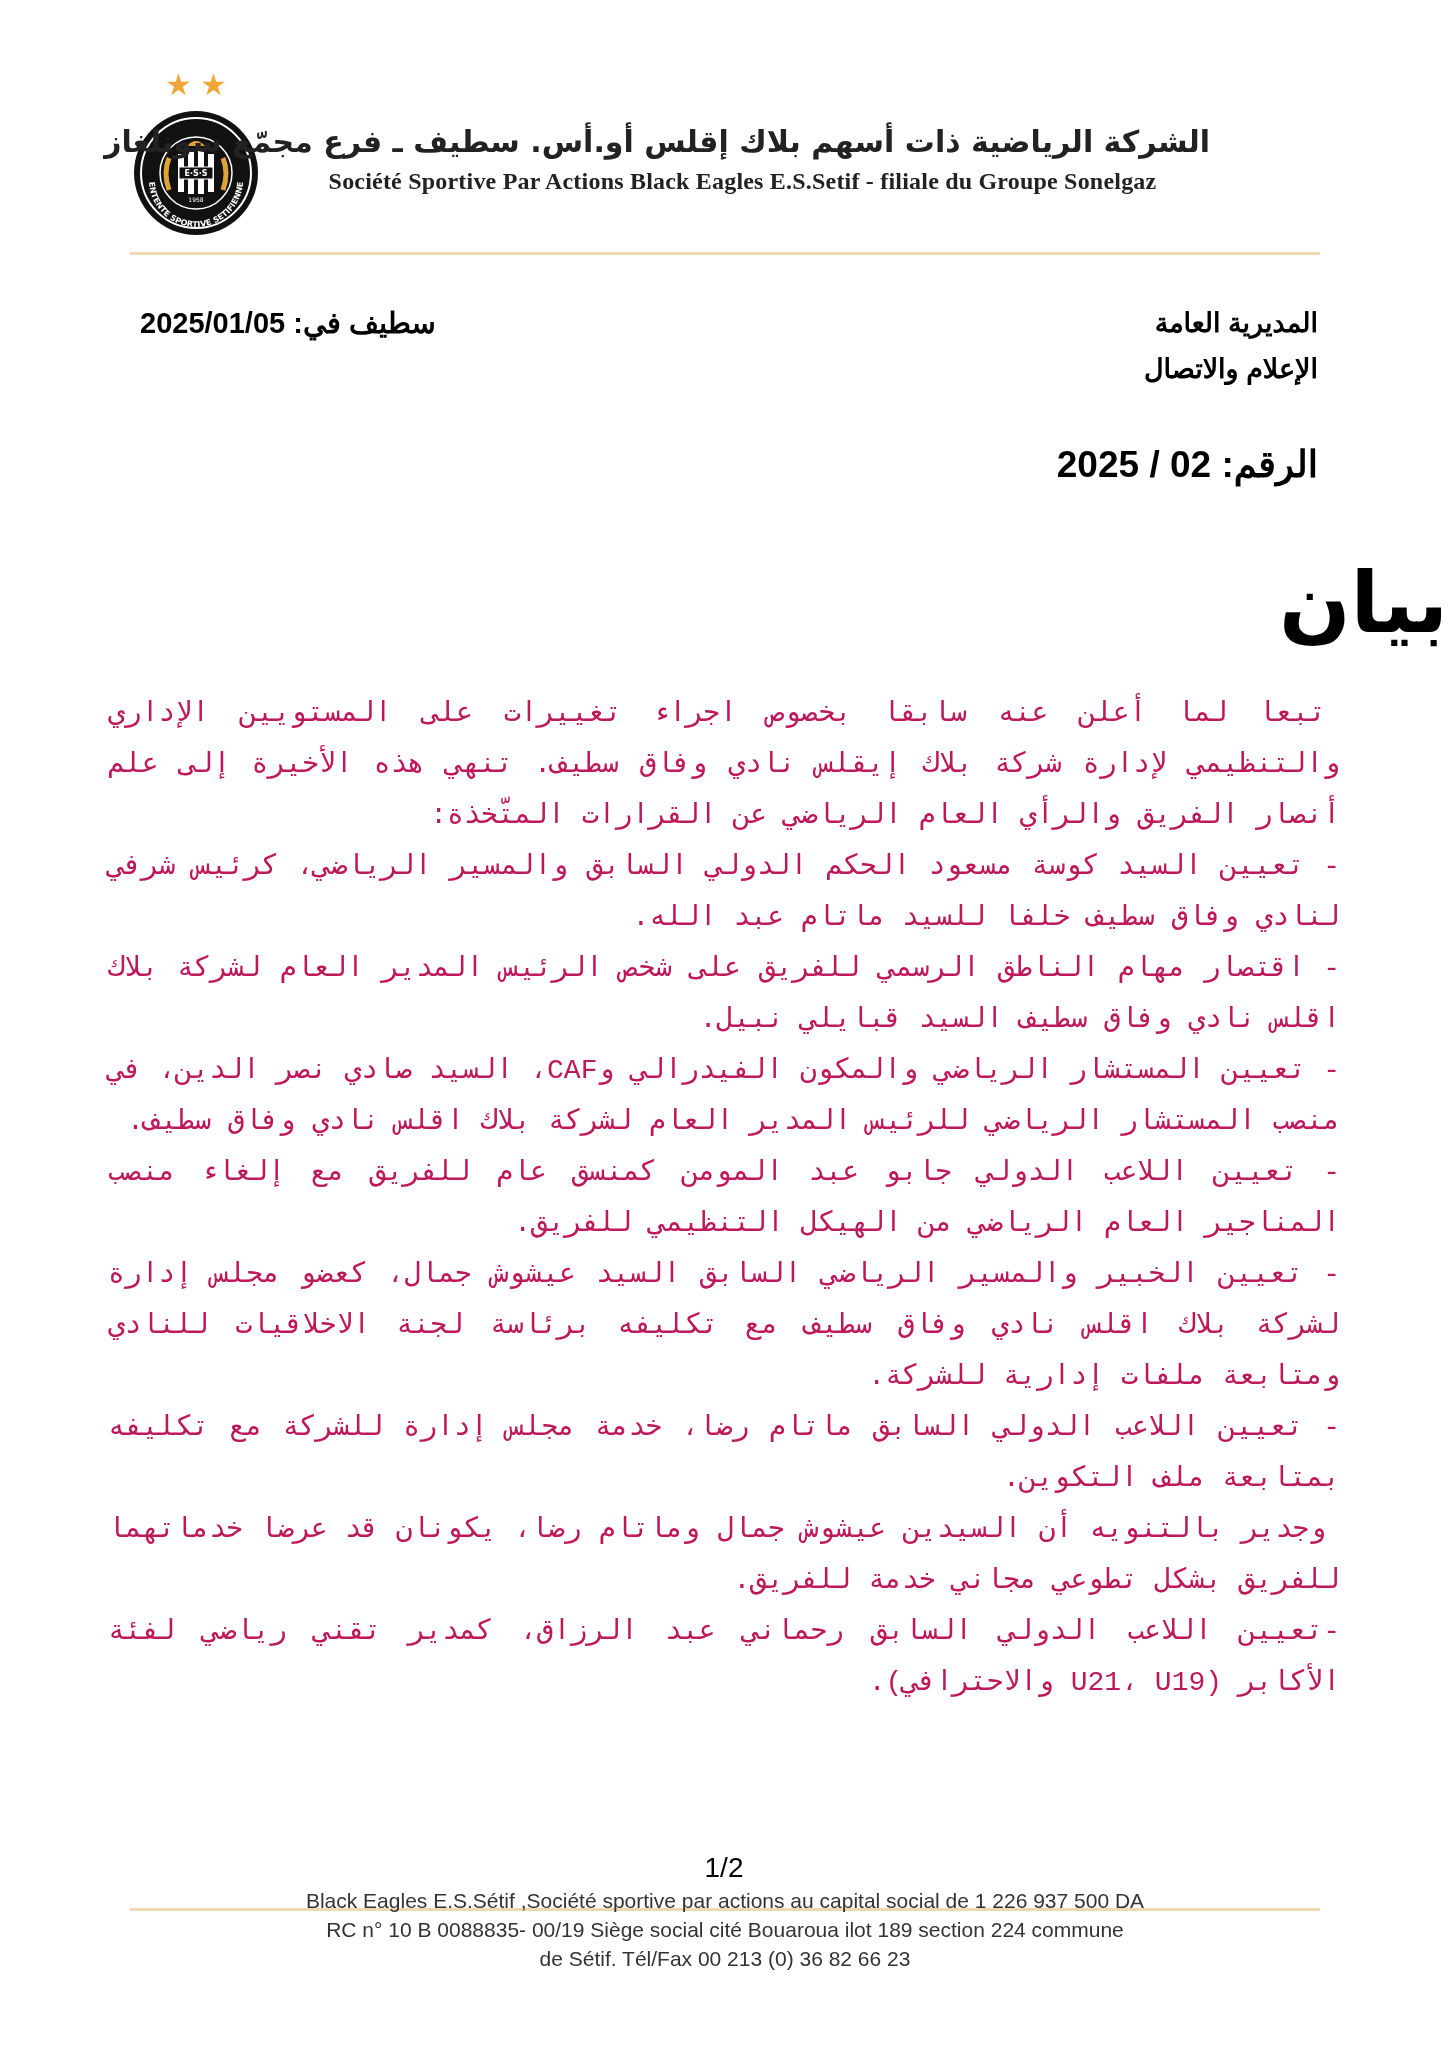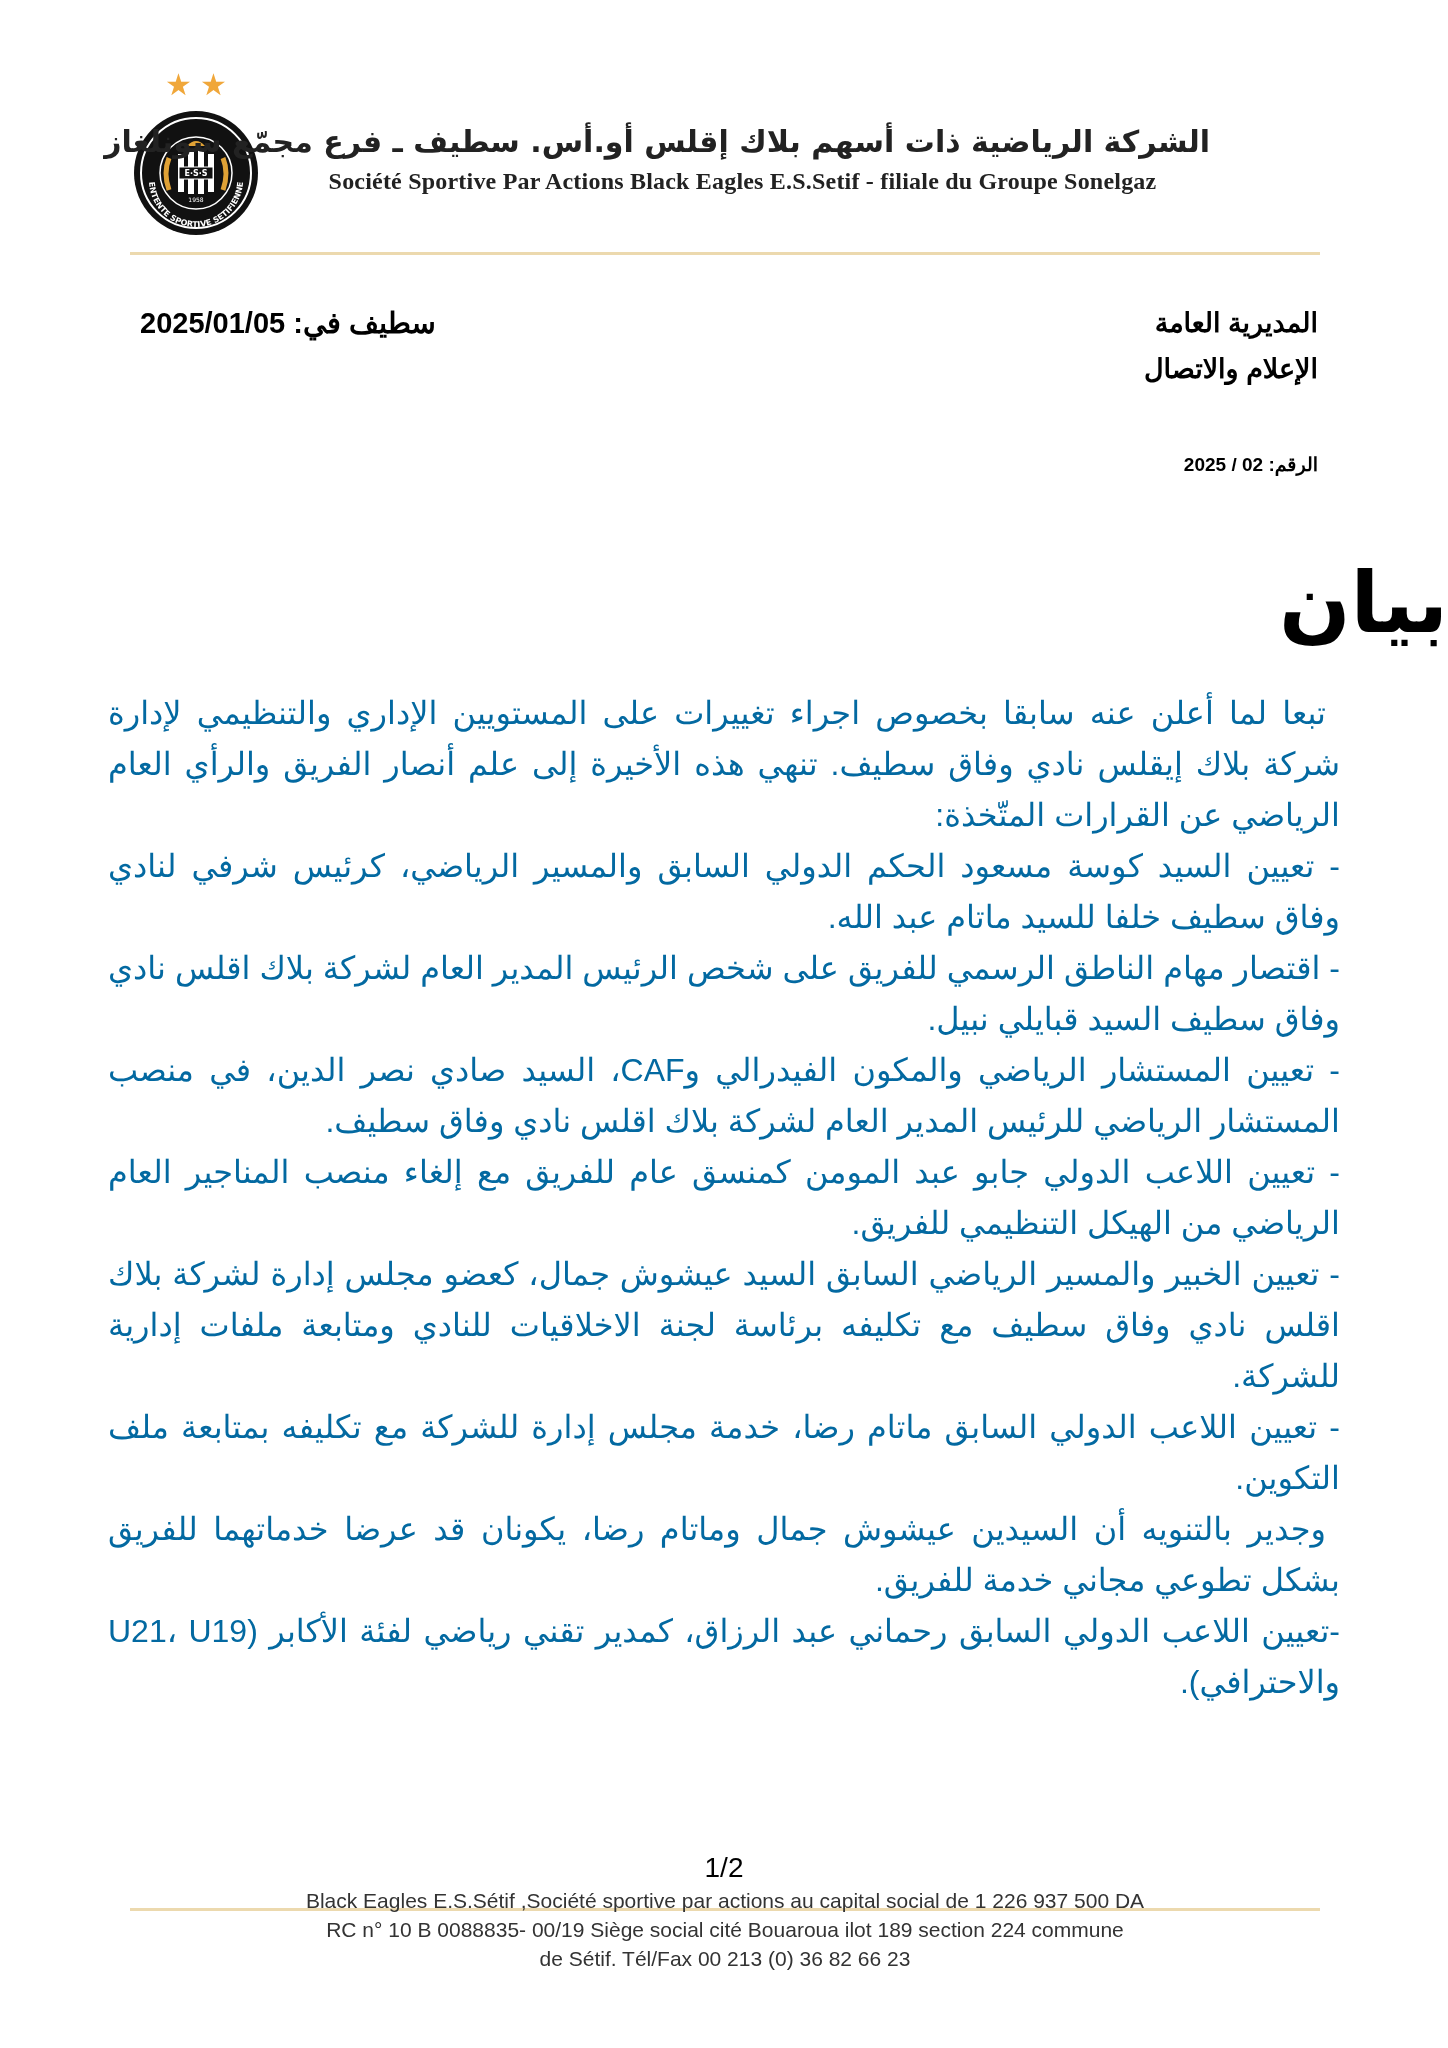--- a/index.html
+++ b/index.html
@@ -18,27 +18,27 @@
     .sonel-ar { direction: rtl; font-family: "DejaVu Sans", sans-serif; font-size: 18px; color: #2b8fc9; line-height: 24px; }
     .sonel-box { width: 104px; height: 98px; margin: 2px auto 0; background: #f0902e; border-radius: 8px; position: relative; overflow: hidden; }
     .sonel-en { font-family: "Liberation Sans", sans-serif; font-weight: bold; font-size: 16px; color: #2b8fc9; line-height: 26px; }
     .rule { position: absolute; left: 130px; width: 1190px; height: 3px; background: #ecd9ae; }
     .rule.top { top: 252px; }
     .rule.bottom { top: 1908px; }
 
     
     .meta-right { position: absolute; right: 130px; top: 300px; direction: rtl; text-align: right; font-family: "Liberation Sans", sans-serif; font-weight: bold; font-size: 27px; line-height: 46px; }
     .meta-date { position: absolute; left: 140px; top: 300px; direction: rtl; font-family: "Liberation Sans", sans-serif; font-weight: bold; font-size: 29px; line-height: 46px; white-space: nowrap; }
-    .meta-ref { position: absolute; right: 130px; top: 442px; direction: rtl; font-family: "Liberation Sans", sans-serif; font-weight: bold; font-size: 19px; line-height: 46px; white-space: nowrap; }
+    .meta-ref { position: absolute; right: 130px; top: 442px; direction: rtl; font-family: "Liberation Sans", sans-serif; font-weight: bold; font-size: 37px; line-height: 46px; white-space: nowrap; }
 
     
     .doc-title { position: absolute; left: 0; width: 1448px; top: 548px; direction: rtl; font-family: "DejaVu Sans", sans-serif; font-weight: bold; font-size: 84px; line-height: 110px; }
 
     
-    .body-text { position: absolute; left: 108px; top: 688px; width: 1232px; direction: rtl; text-align: justify; text-align-last: right; font-family: Liberation Sans, sans-serif; font-size: 32px; line-height: 51px; color: #0369a1; }
+    .body-text { position: absolute; left: 108px; top: 688px; width: 1232px; direction: rtl; text-align: justify; text-align-last: right; font-family: Liberation Mono, monospace; font-size: 28px; line-height: 51px; color: #be185d; }
     .body-text p { margin: 0; }
     .body-text .intro { text-indent: 14px; }
     .body-text .note { text-indent: 14px; }
 
     
     .page-num { position: absolute; left: 0; width: 1448px; top: 1850px; text-align: center; font-family: "Liberation Sans", sans-serif; font-size: 28px; line-height: 36px; }
     .footer { position: absolute; left: 130px; width: 1190px; top: 1886px; text-align: center; font-family: "Liberation Sans", sans-serif; font-size: 21px; line-height: 29px; color: #333; }
     .footer div { white-space: nowrap; }
   </style>
 </head>

